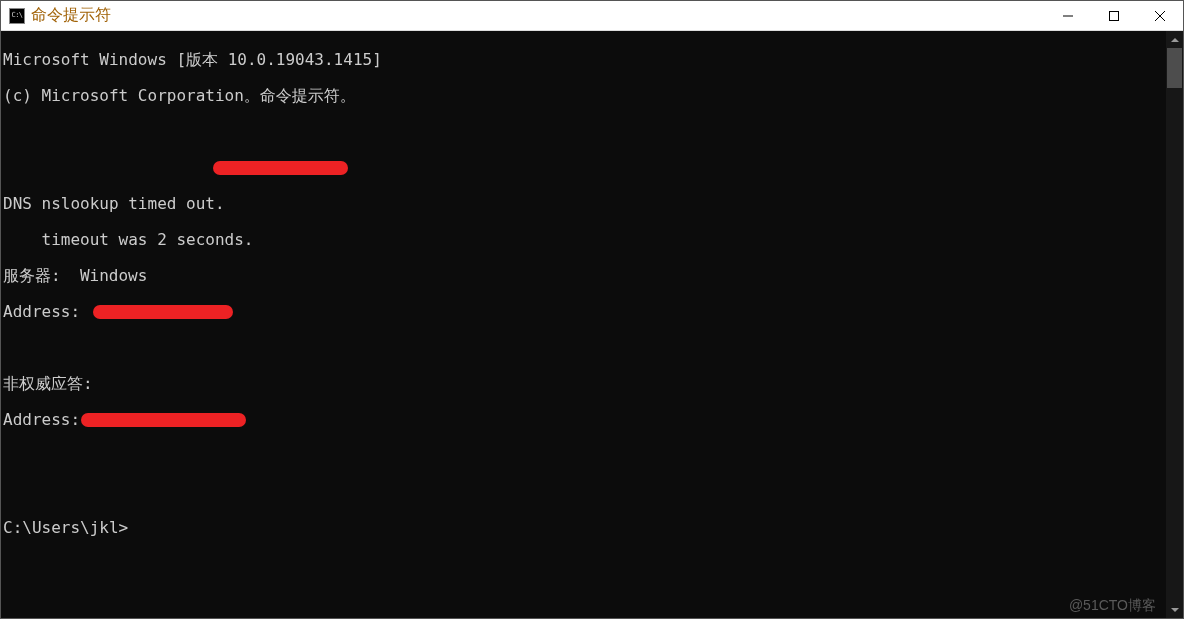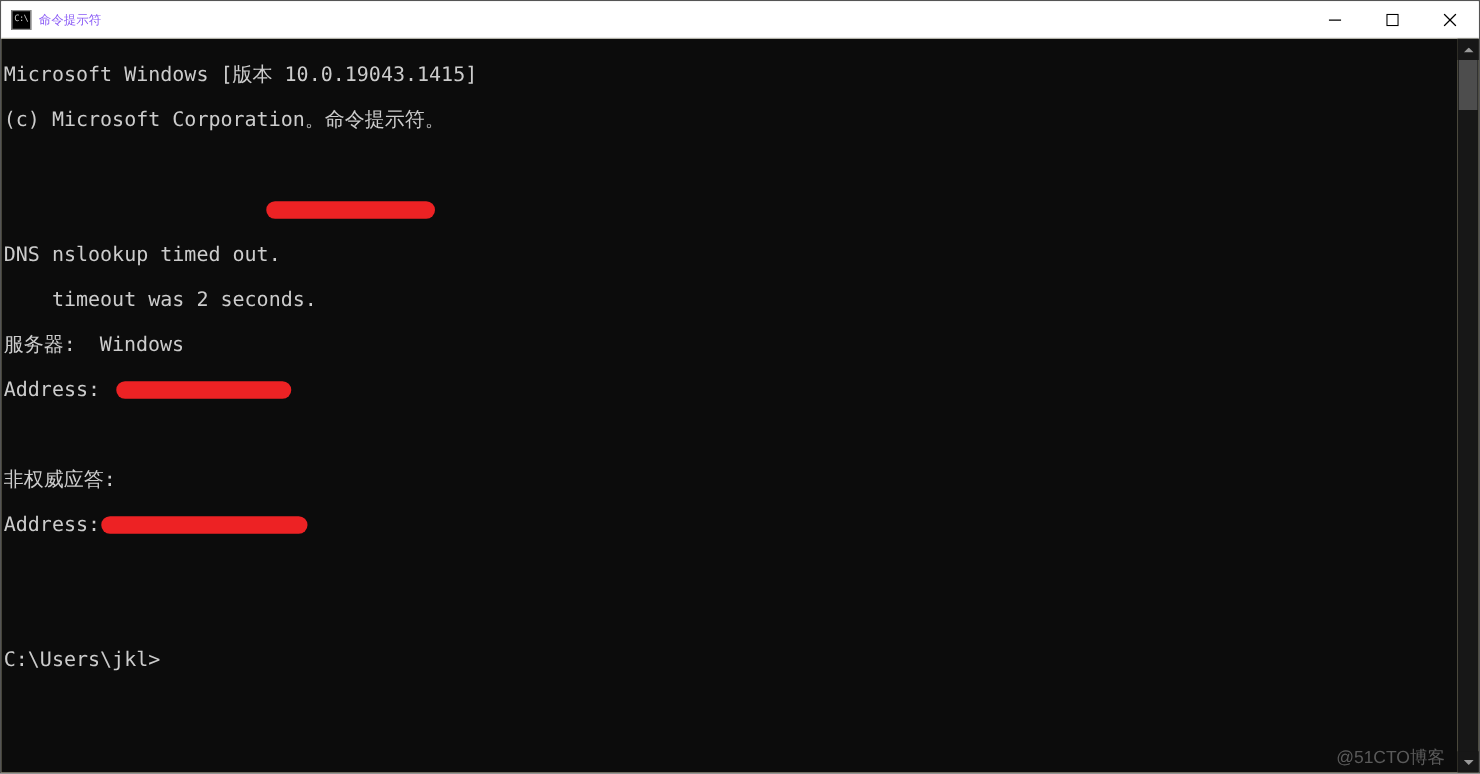--- a/index.html
+++ b/index.html
@@ -36,43 +36,43 @@
       display: flex;
       align-items: center;
       justify-content: center;
       font-size: 7px;
       color: #ccc;
       font-family: Consolas, monospace;
       line-height: 1;
       letter-spacing: -0.5px;
     }
     .titlebar-text {
-      font-size: 10px;
-      color: #8b5cf6;
+      font-size: 16px;
+      color: #a16207;
       flex: 1;
     }
     .win-controls {
       display: flex;
       height: 100%;
     }
     .win-btn {
       width: 46px;
       height: 100%;
       display: flex;
       align-items: center;
       justify-content: center;
       color: #000;
       font-size: 10px;
       cursor: pointer;
     }
     .win-btn svg { width: 10px; height: 10px; }
     .terminal-wrap {
       flex: 1;
       display: flex;
-      background: #fef9c3;
+      background: #14b8a6;
       position: relative;
       min-height: 0;
     }
     .terminal {
       flex: 1;
       background: #0c0c0c;
       color: #cccccc;
       font-family: Consolas, "新宋体", SimSun, monospace;
       font-size: 16px;
       line-height: 18px;

